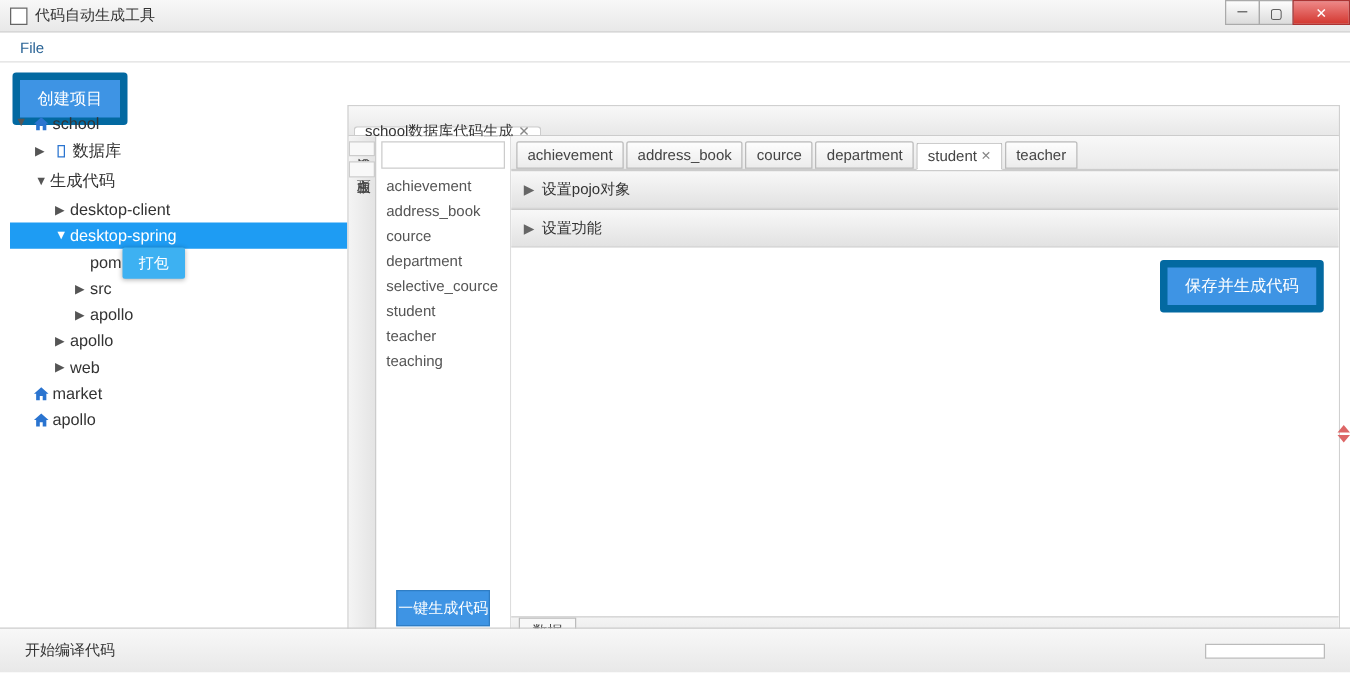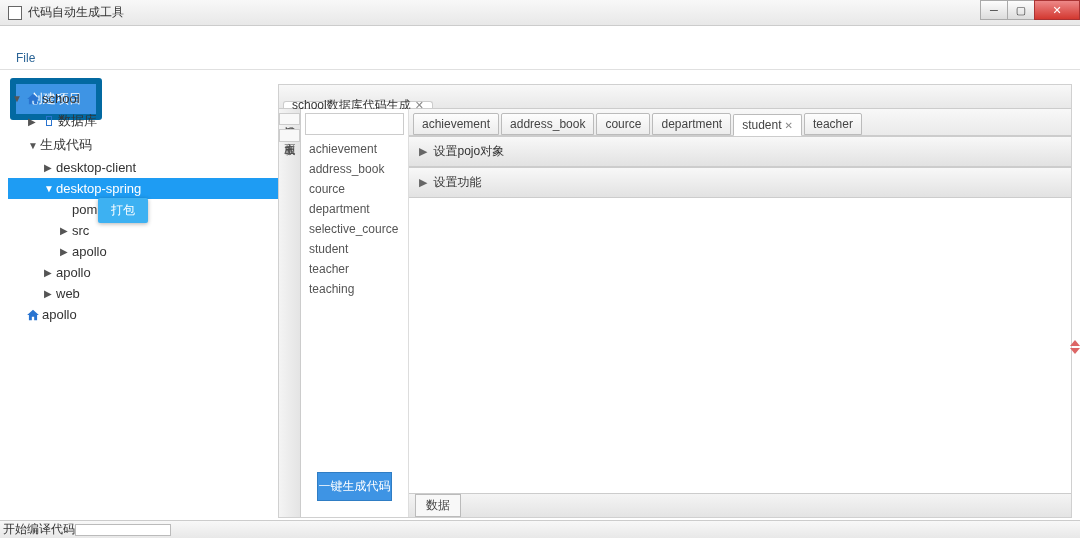--- a/index.html
+++ b/index.html
@@ -6,21 +6,21 @@
     body { background: #fff; width: 1080px; height: 538px; overflow: hidden; position: relative; }
 
     
     .titlebar { height: 26px; background: linear-gradient(#f8f8f8, #e8e8e8); border-bottom: 1px solid #ccc; display: flex; align-items: center; padding: 0 8px; position: relative; }
     .titlebar .app-icon { width: 14px; height: 14px; border: 1px solid #666; background: #fff; margin-right: 6px; flex-shrink: 0; }
     .titlebar .title-text { font-size: 12px; color: #333; }
     .win-ctrls { position: absolute; right: 0; top: 0; display: flex; height: 20px; }
     .win-btn { width: 28px; height: 20px; display: flex; align-items: center; justify-content: center; background: linear-gradient(#fdfdfd, #dcdcdc); border: 1px solid #aaa; margin-left: -1px; font-size: 11px; color: #333; }
     .win-btn.close { width: 46px; background: linear-gradient(#e88, #d33830); color: #fff; border-color: #a33; }
 
-    .menubar { height: 24px; border-bottom: 1px solid #e0e0e0; display: flex; align-items: center; padding: 0 8px; margin-top: 20px; }
+    .menubar { height: 24px; border-bottom: 1px solid #e0e0e0; display: flex; align-items: center; padding: 0 8px; }
     .menubar .menu-item { font-size: 12px; color: #2a6496; padding: 2px 8px; cursor: default; }
 
     .toolbar { padding: 8px 10px; }
     .btn-primary { background: #3e94e4; color: #fff; border: 6px solid #0369a1; padding: 6px 14px; font-size: 13px; border-radius: 3px; display: inline-block; }
 
     .main-area { display: flex; position: absolute; top: 84px; bottom: 20px; left: 8px; right: 8px; }
 
     
     .tree-panel { width: 270px; flex-shrink: 0; overflow-y: auto; padding: 4px 0; }
     .tree-item { display: flex; align-items: center; padding: 3px 6px; cursor: default; white-space: nowrap; }
@@ -64,21 +64,21 @@
 
     .accordion-area { background: #fff; flex: 1; padding: 0; }
     .acc-header { background: linear-gradient(#f8f8f8,#e2e2e2); border: 1px solid #ccc; border-left: none; border-right: none; padding: 6px 10px; font-size: 15px; color: #333; display: flex; align-items: center; gap: 6px; }
     .acc-header .tri { color: #666; font-size: 11px; }
     .save-row { text-align: right; padding: 10px 12px; }
 
     .bottom-tabs { height: 24px; display: flex; align-items: center; padding: 0 6px; background: linear-gradient(#f4f4f4,#e4e4e4); border-top: 1px solid #ccc; }
     .bottom-tab { border: 1px solid #bbb; background: #f8f8f8; padding: 2px 10px; font-size: 12px; color: #444; }
 
     
-    .statusbar { position: absolute; bottom: 0; left: 0; right: 0; height: 18px; background: linear-gradient(#f8f8f8,#e8e8e8); border-top: 1px solid #ccc; display: flex; align-items: center; padding: 0 3px; }
+    .statusbar { position: absolute; bottom: 0; left: 0; right: 0; height: 36px; background: linear-gradient(#f8f8f8,#e8e8e8); border-top: 1px solid #ccc; display: flex; align-items: center; padding: 0 20px; justify-content: space-between; }
     .status-text { font-size: 12px; color: #333; }
     .status-prog { width: 96px; height: 12px; border: 1px solid #bbb; background: #fff; }
 
     
     .right-hint { position: absolute; right: 0; top: 340px; width: 10px; height: 40px; }
     .right-hint .tri-up { width:0;height:0;border-left:5px solid transparent;border-right:5px solid transparent;border-bottom:6px solid #d66; margin-bottom:2px;}
     .right-hint .tri-down { width:0;height:0;border-left:5px solid transparent;border-right:5px solid transparent;border-top:6px solid #d66;}
   </style>
 </head>
 <body>
@@ -146,20 +146,29 @@
       <span class="arrow">▶</span>
       <span class="label">apollo</span>
     </div>
     <div class="tree-item indent-2">
       <span class="arrow">▶</span>
       <span class="label">apollo</span>
     </div>
     <div class="tree-item indent-2">
       <span class="arrow">▶</span>
       <span class="label">web</span>
+    </div>
+    <div class="tree-item indent-0">
+      <span class="arrow"></span>
+      <span class="icon-wrap">
+        <svg class="home-svg" viewBox="0 0 24 24">
+            <path fill="#2a74d0" d="M12 3l10 9h-3v9h-5v-6h-4v6H5v-9H2z"></path>
+          </svg>
+      </span>
+      <span class="label">market</span>
     </div>
     <div class="tree-item indent-0">
       <span class="arrow"></span>
       <span class="icon-wrap">
         <svg class="home-svg" viewBox="0 0 24 24">
             <path fill="#2a74d0" d="M12 3l10 9h-3v9h-5v-6h-4v6H5v-9H2z"></path>
           </svg>
       </span>
       <span class="label">apollo</span>
     </div>
@@ -215,20 +224,23 @@
         </div>
         <div class="accordion-area">
           <div class="acc-header">
             <span class="tri">▶</span>
             <span>设置pojo对象</span>
           </div>
           <div class="acc-header">
             <span class="tri">▶</span>
             <span>设置功能</span>
           </div>
+          <div class="save-row">
+            <div class="btn-primary">保存并生成代码</div>
+          </div>
         </div>
         <div class="bottom-tabs">
           <div class="bottom-tab">数据</div>
         </div>
       </div>
     </div>
   </div>
 
 </div>
 

